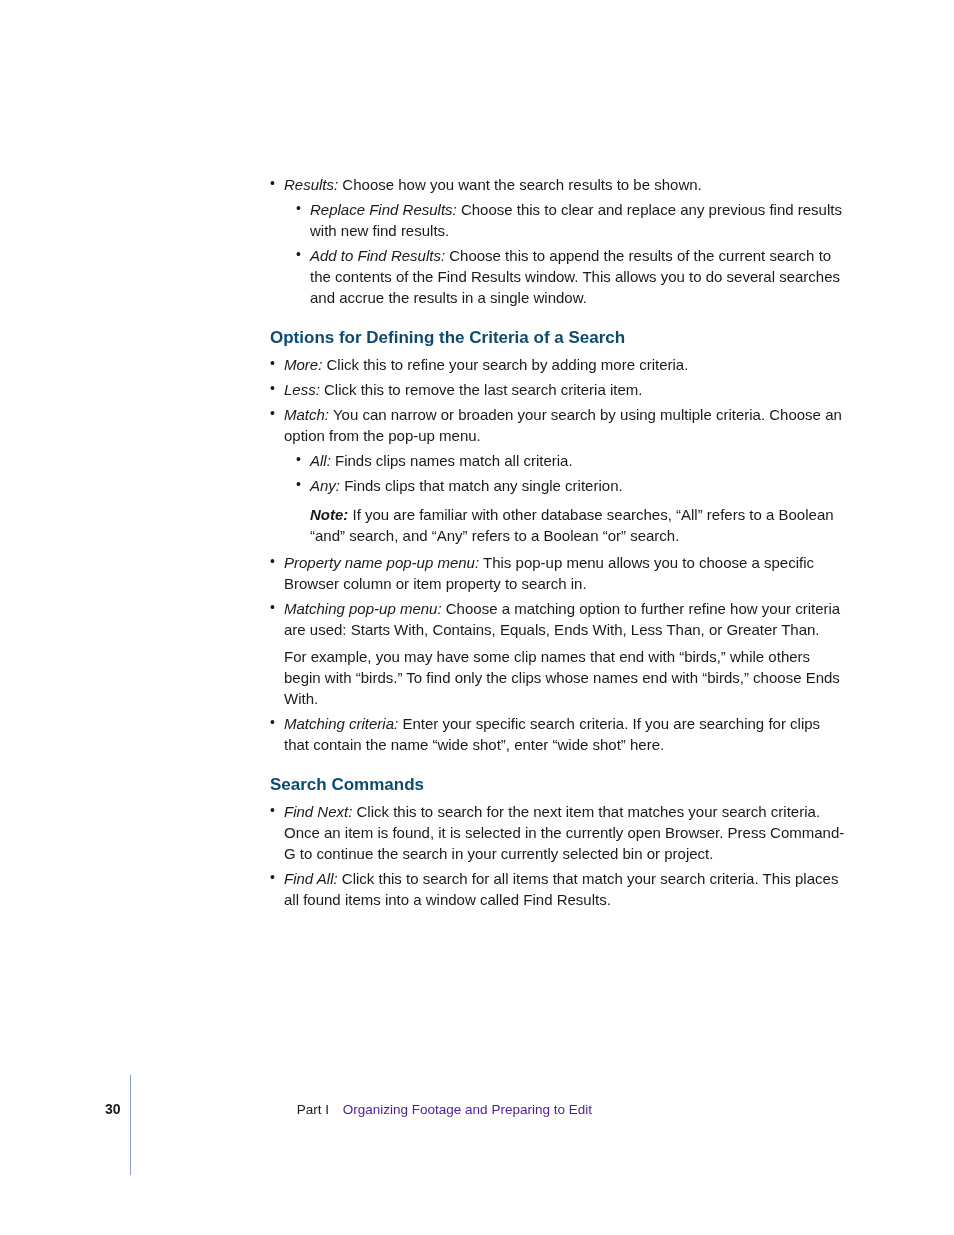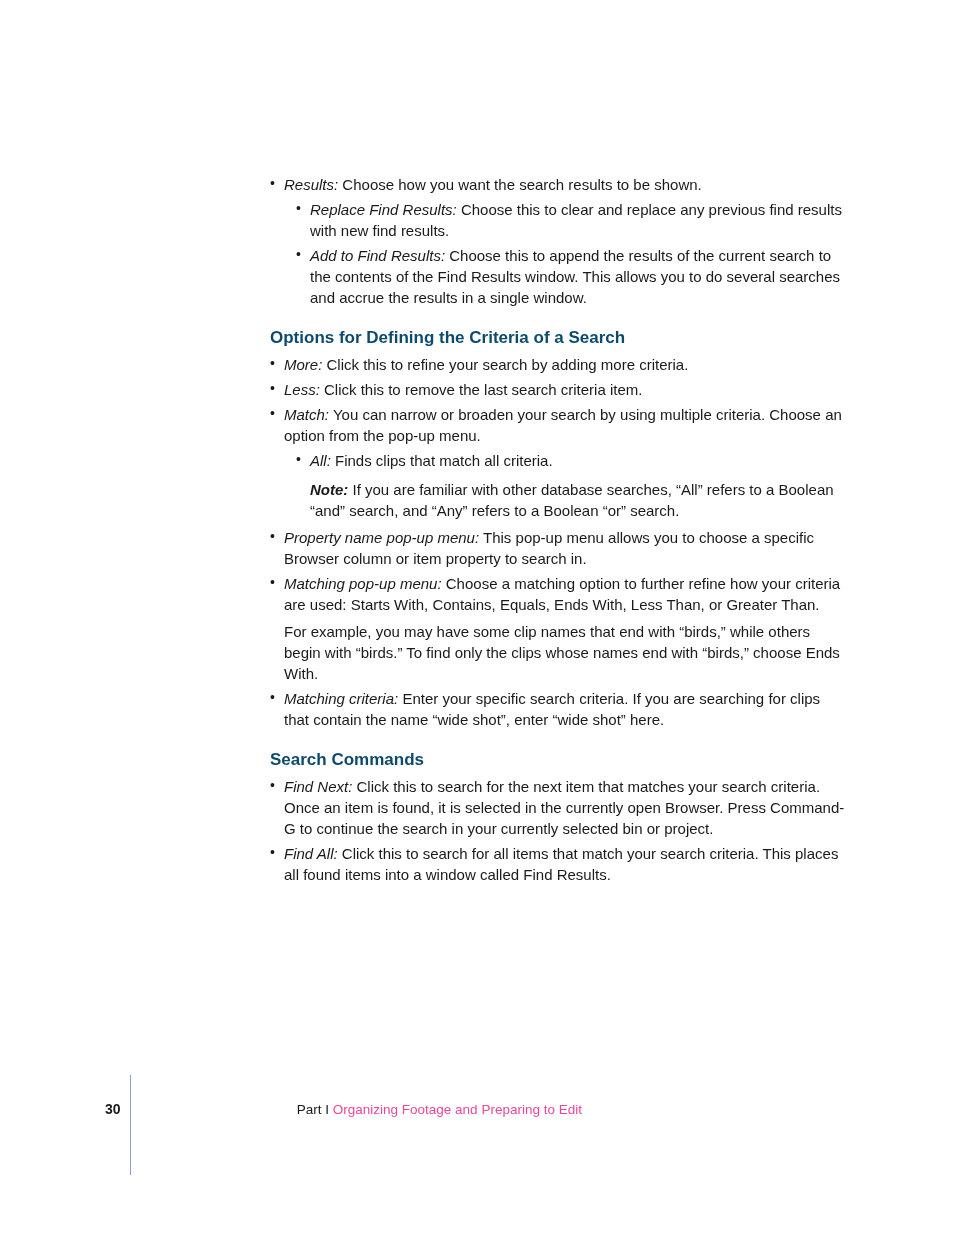--- a/index.html
+++ b/index.html
@@ -90,21 +90,22 @@
     display: inline-block;
     margin-left: 130px;
     font-size: 13.5px;
     vertical-align: middle;
   }
   .footer .partlabel {
     font-weight: 400;
     padding-left: 42px;
   }
   .footer .parttitle {
-    color: #ec4899;
+    color: #4c1d95;
+    margin-left: 10px;
   }
   .rule {
     position: absolute;
     left: 130px;
     bottom: 60px;
     width: 0;
     height: 100px;
     border-left: 1px solid #8aa0c4;
   }
 </style>
@@ -140,21 +141,25 @@
     <li>
       <span class="label">Less:</span>
       <span>Click this to remove the last search criteria item.</span>
     </li>
     <li>
       <span class="label">Match:</span>
       <span>You can narrow or broaden your search by using multiple criteria. Choose an option from the pop-up menu.</span>
       <ul class="sub">
         <li>
           <span class="label">All:</span>
-          <span>Finds clips that match all criteria.</span>
+          <span>Finds clips names match all criteria.</span>
+        </li>
+        <li>
+          <span class="label">Any:</span>
+          <span>Finds clips that match any single criterion.</span>
         </li>
       </ul>
       <div class="note-para" style="margin-left:12px; padding-left:14px;">
         <span class="note">Note:</span>
         <span>If you are familiar with other database searches, “All” refers to a Boolean “and” search, and “Any” refers to a Boolean “or” search.</span>
       </div>
     </li>
     <li>
       <span class="label">Property name pop-up menu:</span>
       <span>This pop-up menu allows you to choose a specific Browser column or item property to search in.</span>

